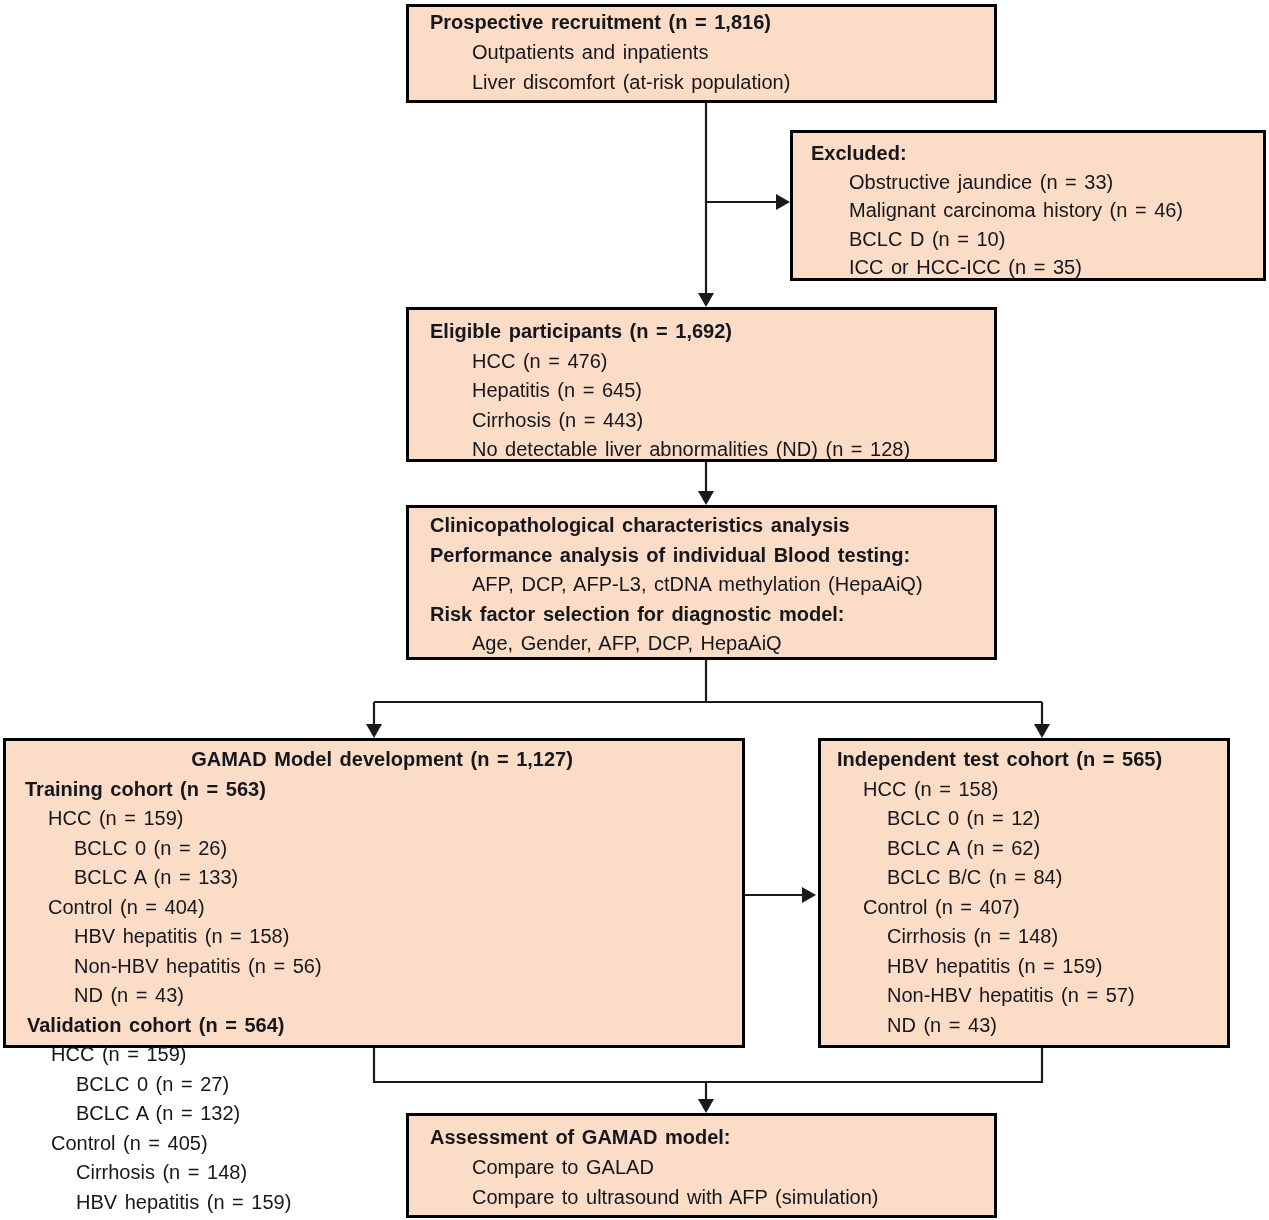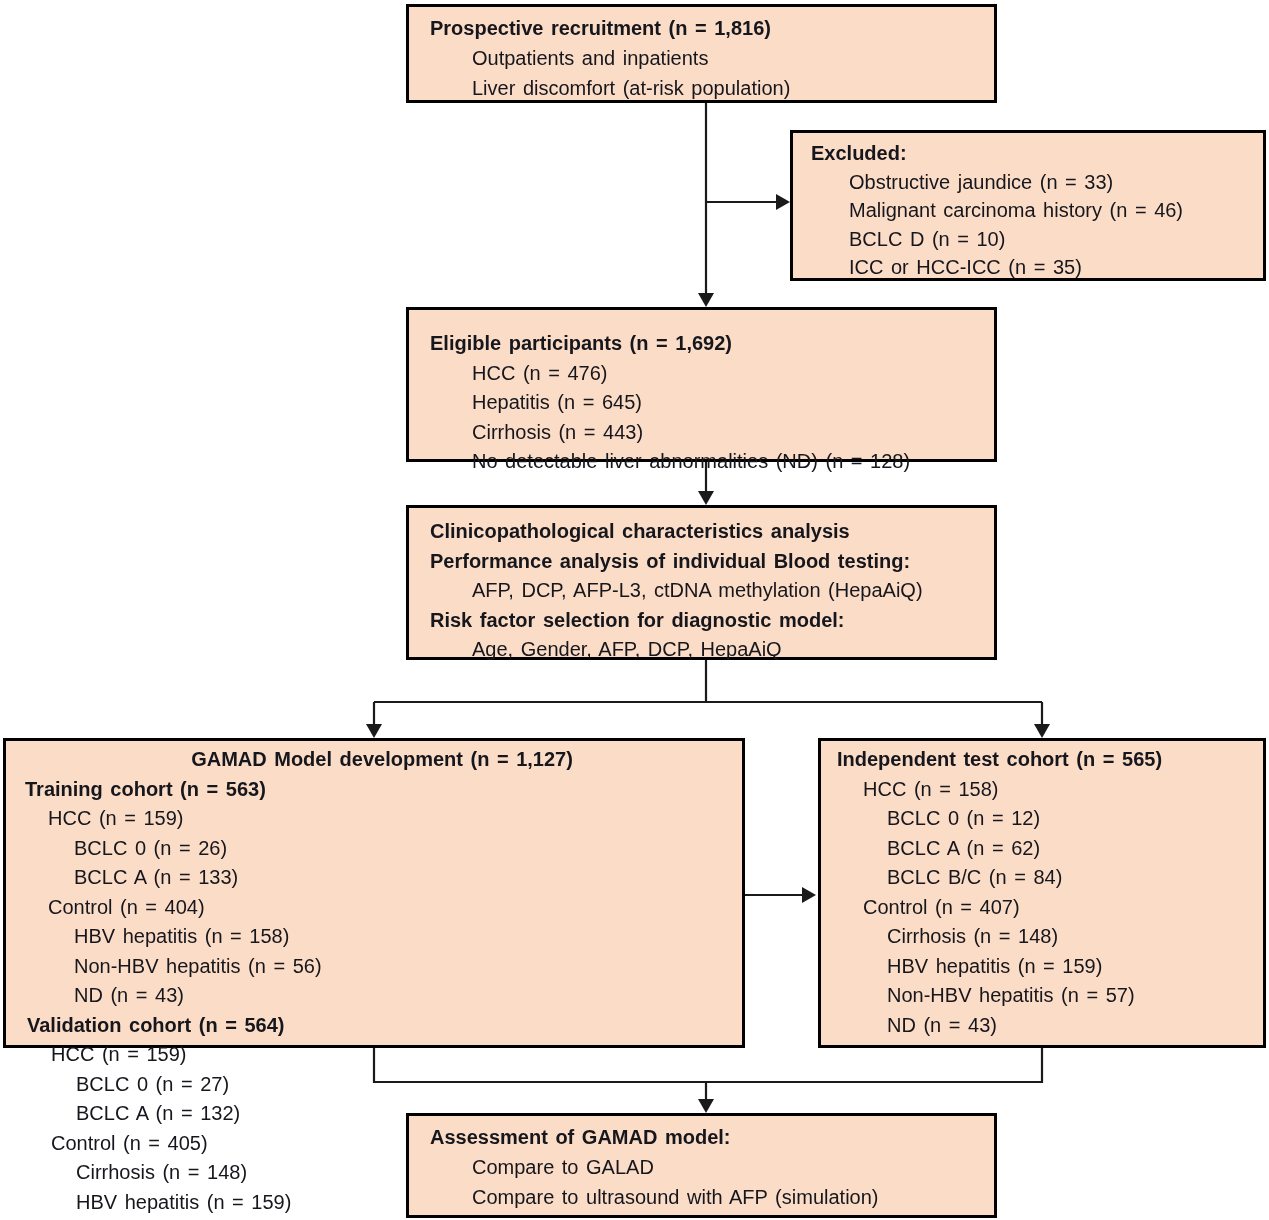--- a/index.html
+++ b/index.html
@@ -39,26 +39,26 @@
     background: var(--box-fill);
     border: 3px solid var(--box-border);
     color: var(--text-color);
     font-size: 20px;
     line-height: 30px;
     word-spacing: 0.10em;
     white-space: nowrap;
   }
   .bold { font-weight: bold; }
   
-  .box-recruitment { left: 406px; top: 4px;    width: 591px; height: 99px;  padding-top: 6px; }
+  .box-recruitment { left: 406px; top: 4px;    width: 591px; height: 99px;  }
   .box-excluded    { left: 790px; top: 130px;  width: 476px; height: 151px; padding-top: 6px; line-height: 28.5px; }
-  .box-eligible    { left: 406px; top: 307px;  width: 591px; height: 155px; padding-top: 19px; line-height: 29.5px; }
-  .box-analysis    { left: 406px; top: 505px;  width: 591px; height: 155px; padding-top: 9px; line-height: 29.5px; }
+  .box-eligible    { left: 406px; top: 307px;  width: 591px; height: 155px; padding-top: 7px; line-height: 29.5px; }
+  .box-analysis    { left: 406px; top: 505px;  width: 591px; height: 155px; padding-top: 3px; line-height: 29.5px; }
   .box-development { left: 3px;   top: 738px;  width: 742px; height: 310px; padding-top: 4px; line-height: 29.5px; }
-  .box-test        { left: 818px; top: 738px;  width: 448px; height: 310px; padding-top: 4px; line-height: 29.5px; }
+  .box-test        { left: 818px; top: 738px;  width: 412px; height: 310px; padding-top: 4px; line-height: 29.5px; }
   .box-assessment  { left: 406px; top: 1113px; width: 591px; height: 105px; padding-top: 6px; }
   
   .pl-title { padding-left: 21px; }
   .pl-item  { padding-left: 63px; }
   .box-excluded .pl-title { padding-left: 18px; }
   .box-excluded .pl-item  { padding-left: 56px; }
   .dev-title { text-align: center; font-weight: bold; margin-left: 16px; }
   .cols { display: flex; flex-direction: column; }
   .col1 { width: 356px; }
   .col2 { flex: 1; }

